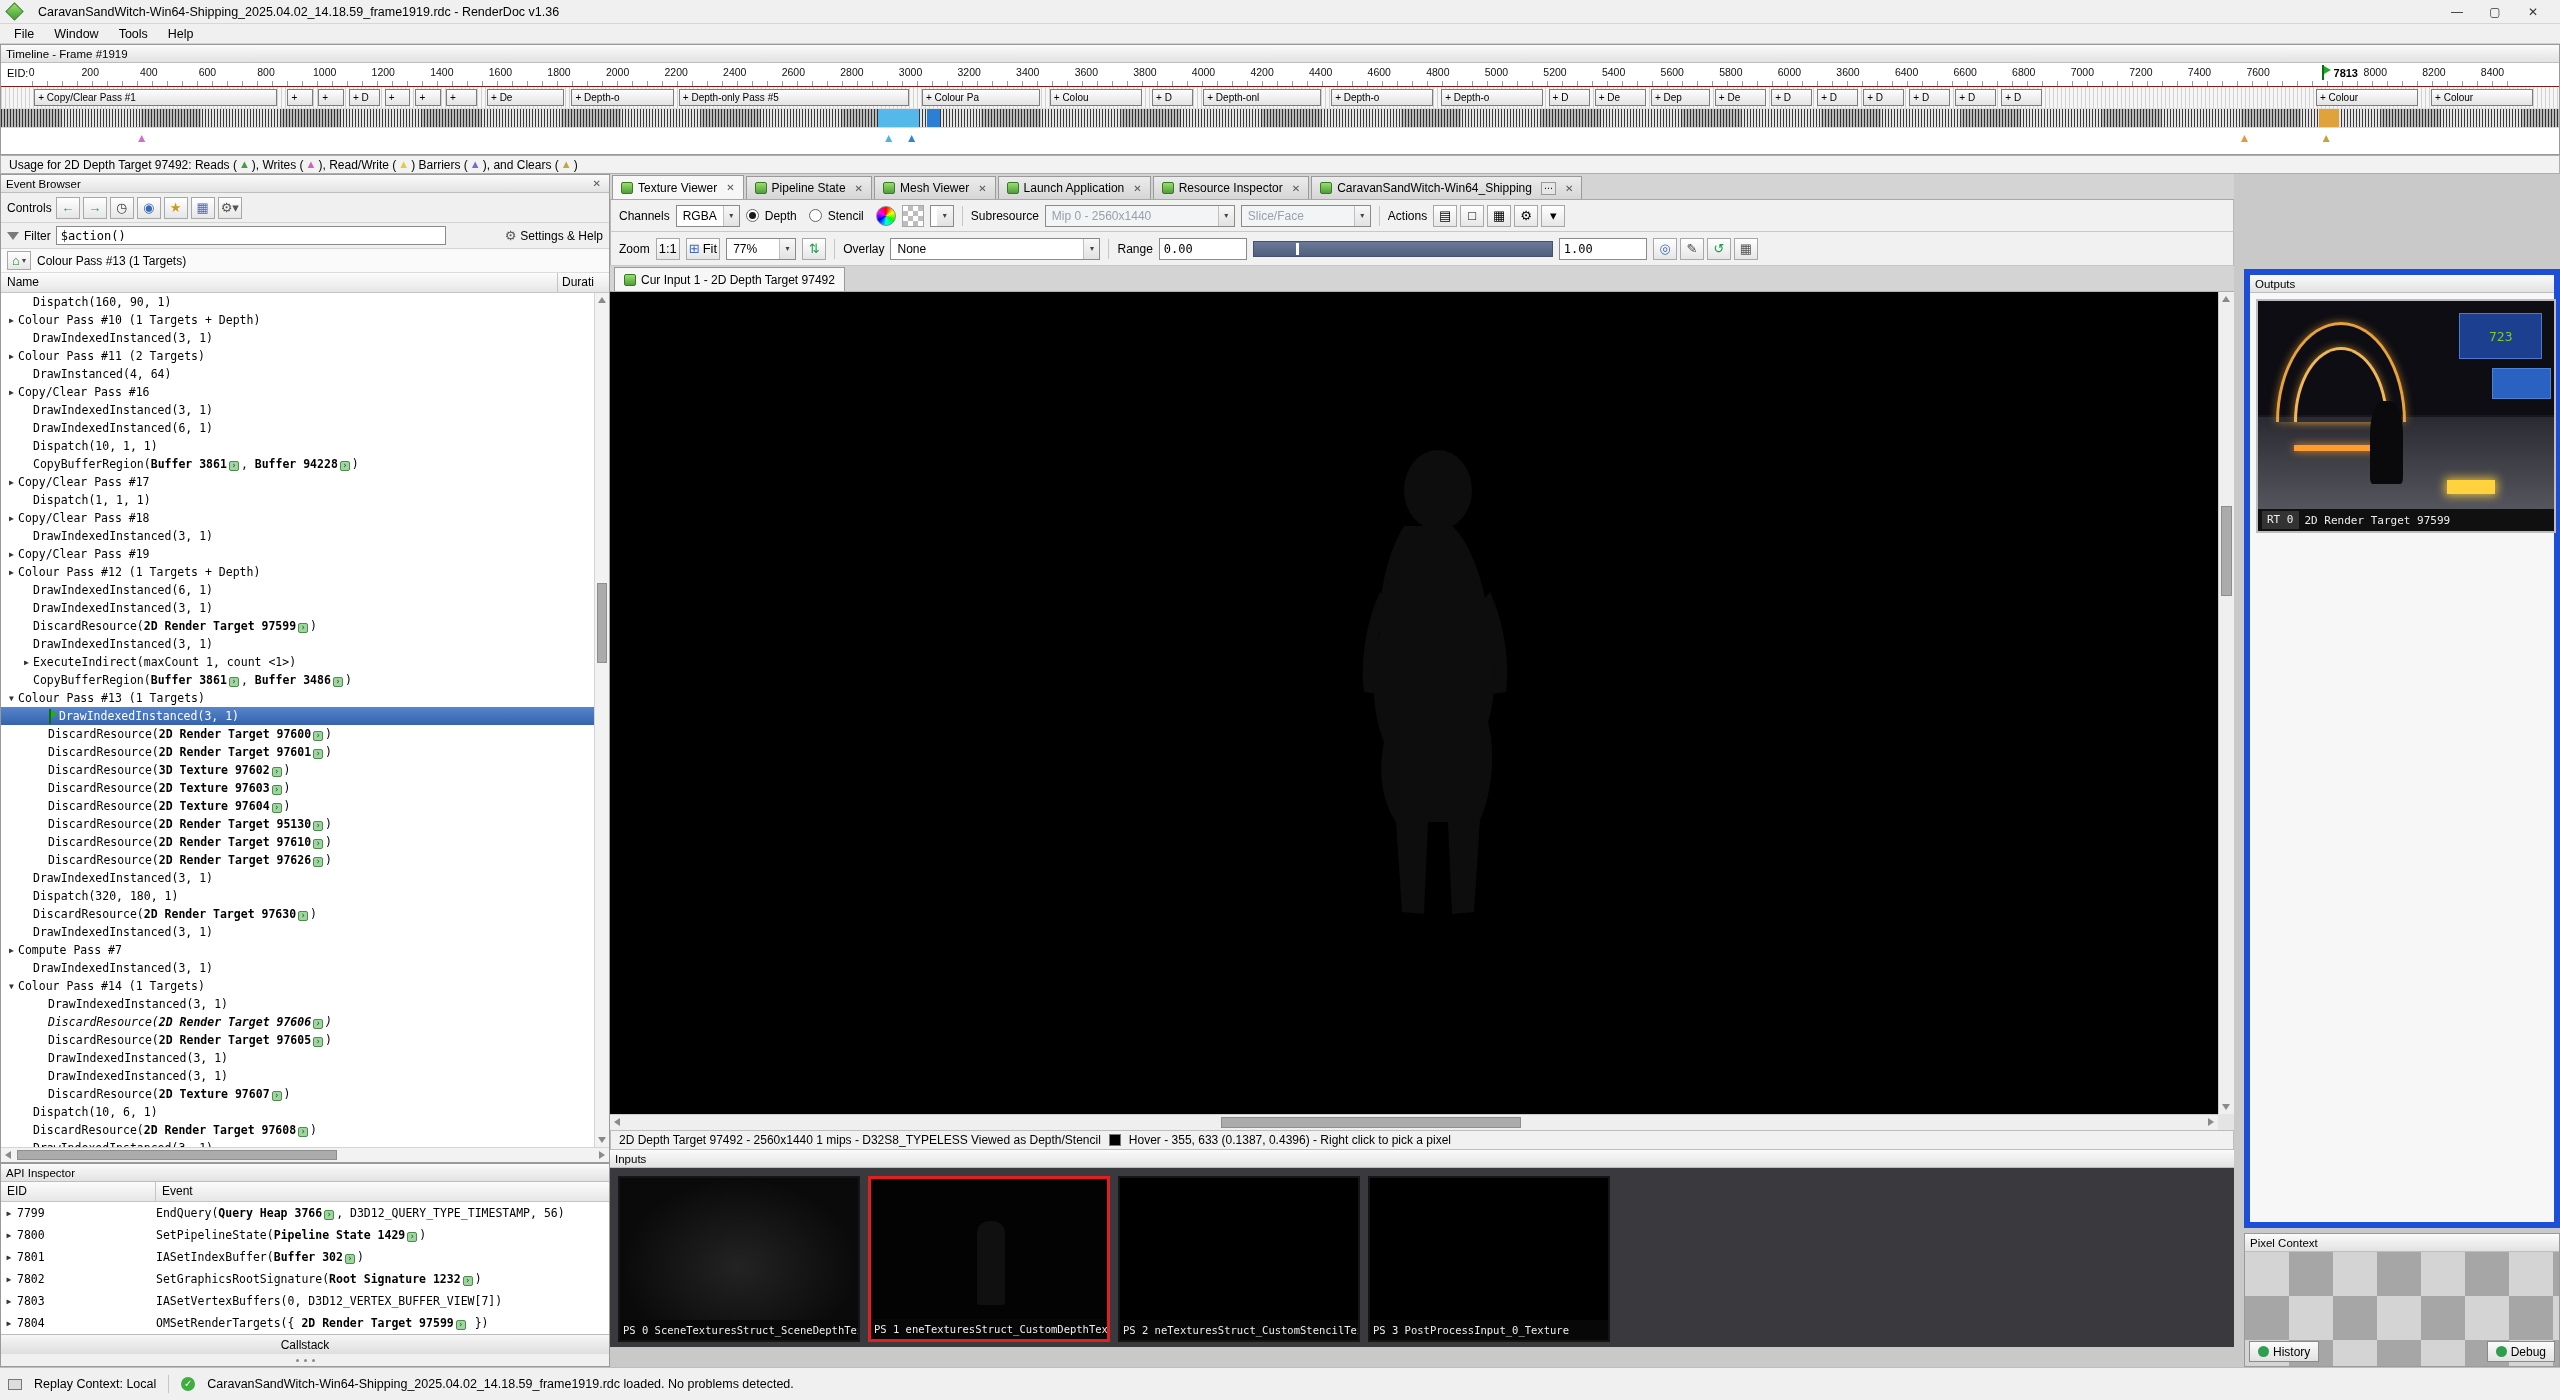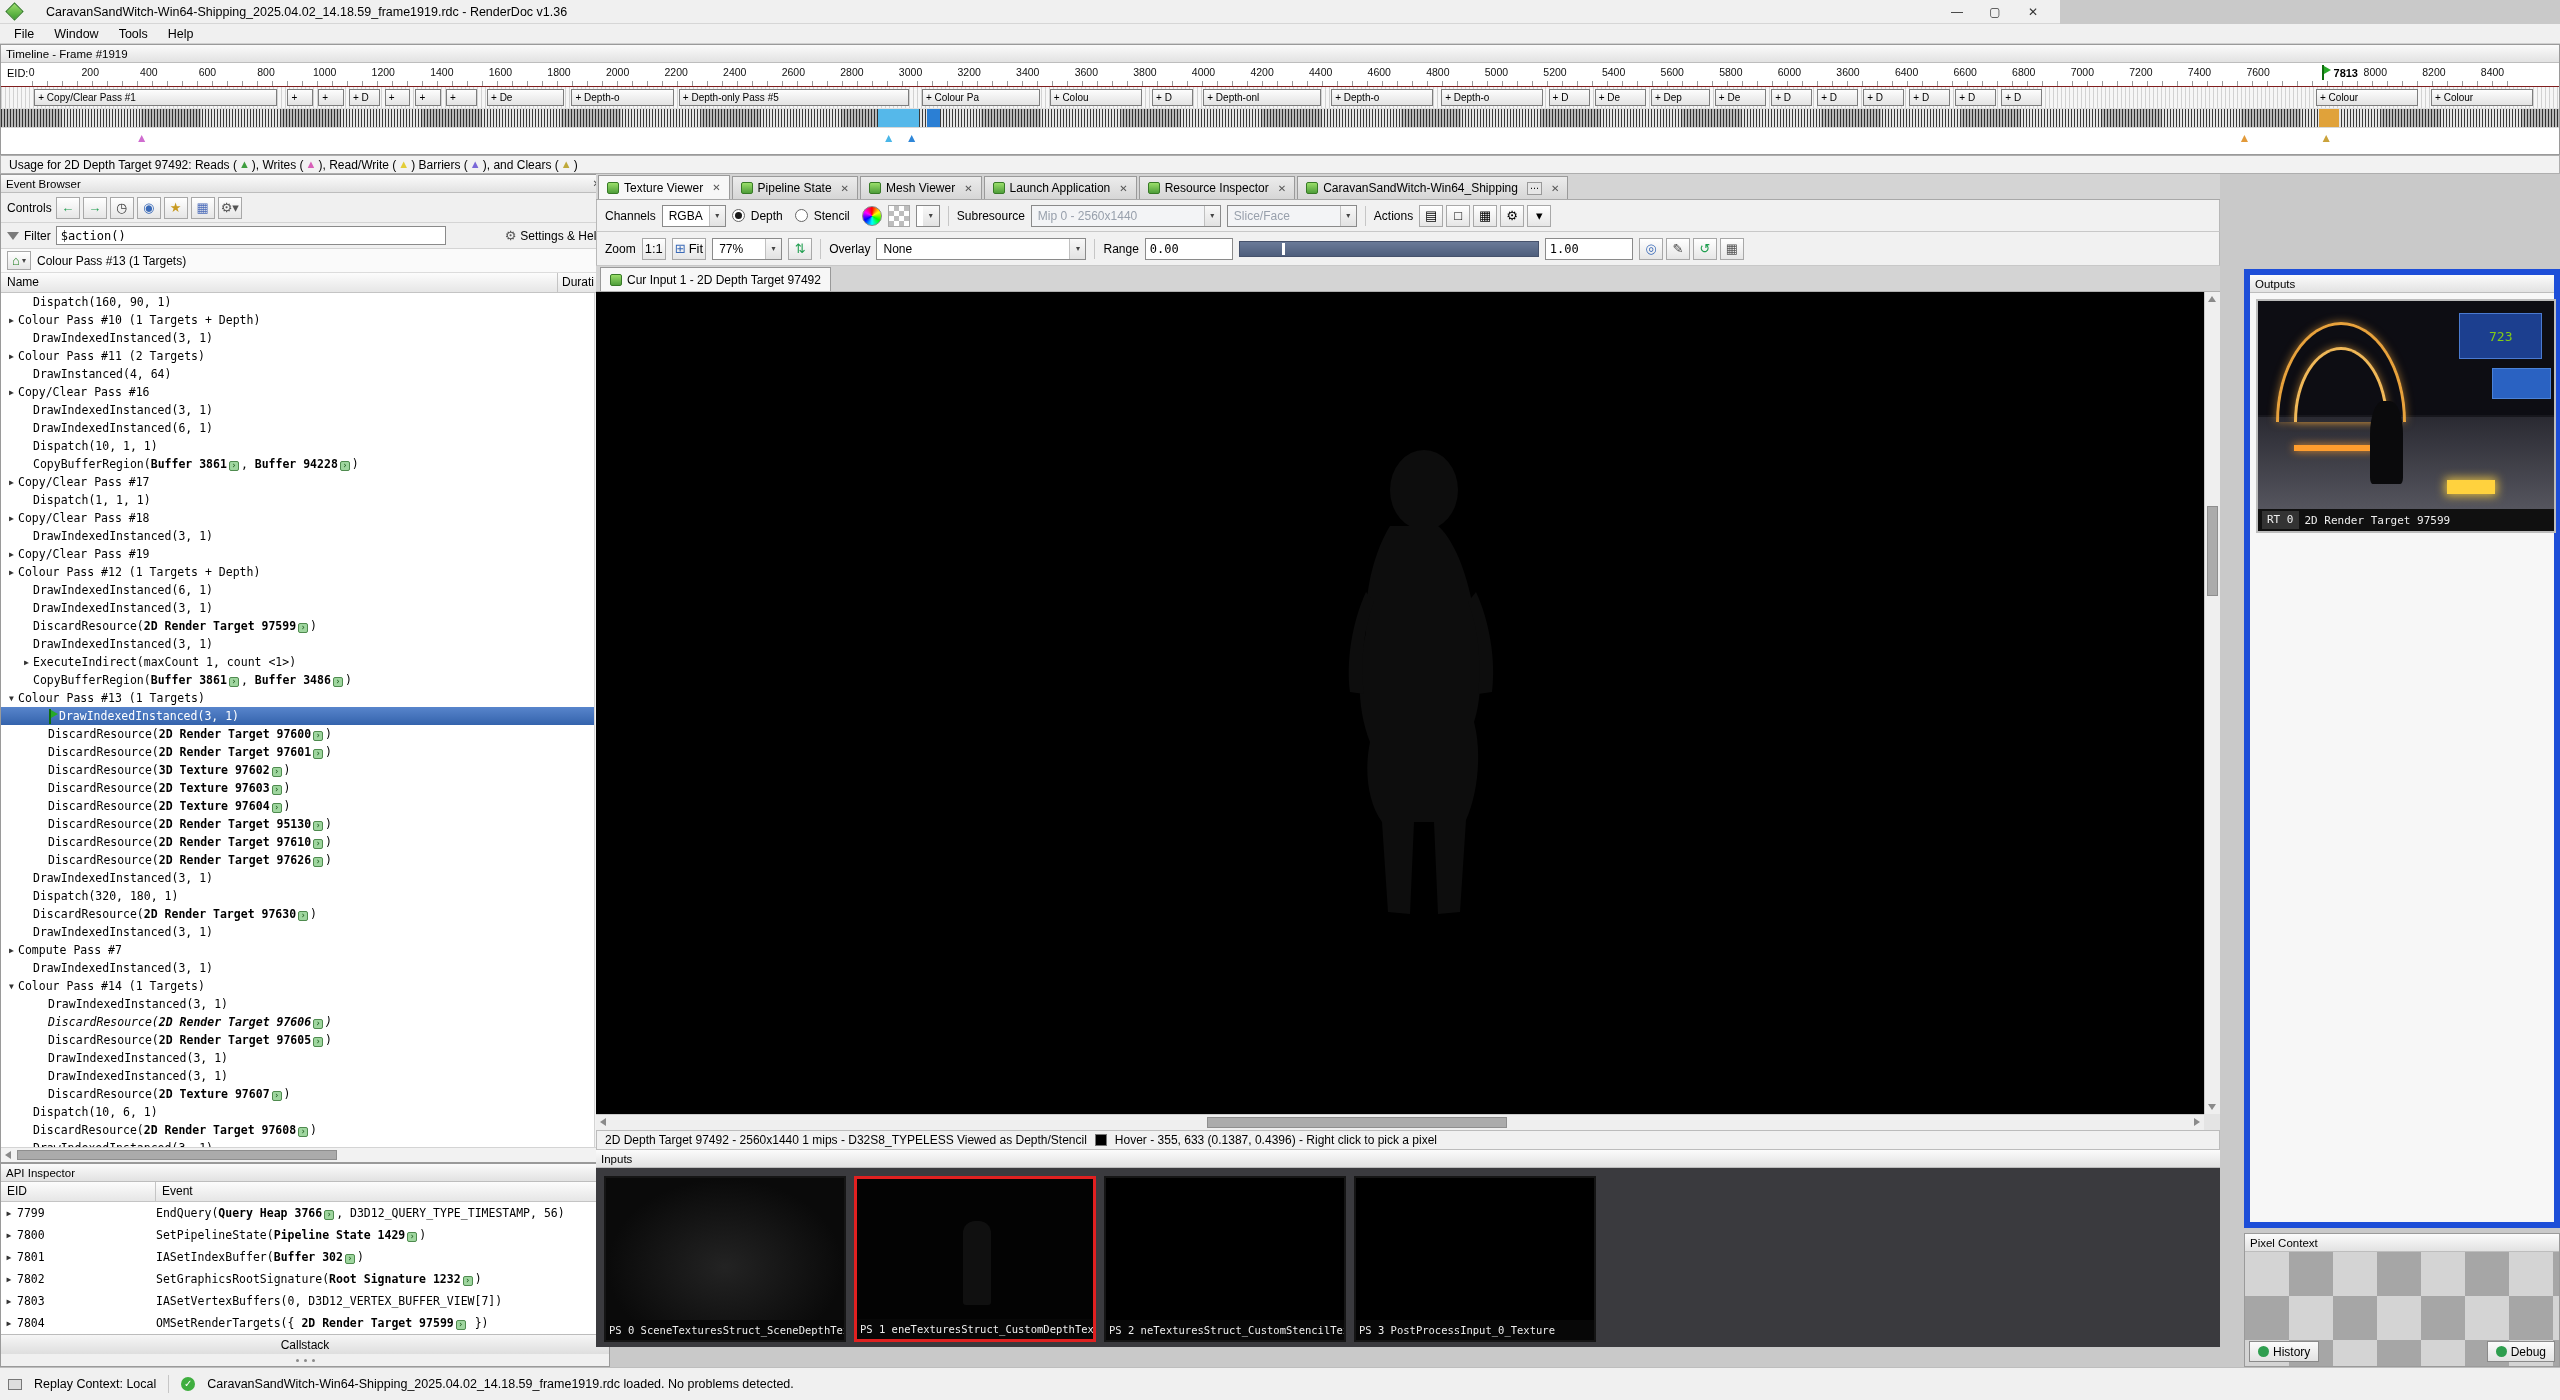--- a/index.html
+++ b/index.html
@@ -1,20 +1,20 @@
 <!DOCTYPE html>
 <html><head>
 <meta charset="utf-8">
 <style>
   *{box-sizing:border-box;margin:0;padding:0}
   html,body{width:2560px;height:1400px;overflow:hidden}
   body{position:relative;font-family:"Liberation Sans","DejaVu Sans",sans-serif;font-size:13px;color:#000;background:#c9c9c9}
 
   
-  #titlebar{position:absolute;left:0;top:0;width:2060px;height:24px;background:#f0f0f0;border-bottom:1px solid #d6d6d6;display:flex;align-items:center;gap:25px;padding:0 8px;font-size:12.5px}
+  #titlebar{position:absolute;left:0;top:0;width:2560px;height:24px;background:#f0f0f0;border-bottom:1px solid #d6d6d6;display:flex;align-items:center;gap:17px;padding:0 8px;font-size:12.5px}
   .applogo{width:13px;height:13px;background:linear-gradient(135deg,#9ade6a,#3f9e2f);transform:rotate(45deg);border:1px solid #2e7a20}
   .wbtns{margin-left:auto;display:flex}
   .wbtn{width:38px;text-align:center;font-size:12px;color:#333;cursor:default}
   #menubar{position:absolute;left:0;top:24px;width:2560px;height:20px;background:#f0f0f0;border-bottom:1px solid #d0d0d0;display:flex;align-items:center;padding-left:4px}
   .menu-item{padding:2px 10px;font-size:12.5px}
 
   
   #timeline{position:absolute;left:0;top:44px;width:2560px;height:111px;background:#fff;border:1px solid #9a9a9a}
   .pn-title{height:18px;background:linear-gradient(#fbfbfb,#e2e2e2);border-bottom:1px solid #bdbdbd;display:flex;align-items:center;padding:0 5px;font-size:11.5px}
   .pn-close{margin-left:auto;font-size:10px;color:#555;padding:0 3px}
@@ -81,21 +81,21 @@
   #api-rows{flex:1;overflow:hidden}
   .api-row{height:22px;display:flex;align-items:center;font-family:"DejaVu Sans Mono",monospace;font-size:11.5px;white-space:nowrap;overflow:hidden}
   .api-row .arrow{width:16px;flex:0 0 16px;text-align:center;font-size:8px;color:#333}
   .api-eid{width:139px;flex:0 0 139px}
   .api-event{overflow:hidden}
   .api-callstack{height:20px;background:linear-gradient(#f6f6f6,#dedede);border-top:1px solid #bcbcbc;display:flex;align-items:center;justify-content:center;font-size:12px}
   .grip{height:12px;display:flex;align-items:center;justify-content:center;gap:5px;background:#f0f0f0}
   .grip i{width:3px;height:3px;border-radius:50%;background:#8a8a8a}
 
   
-  #center{position:absolute;left:596px;top:174px;width:1624px;height:1193px}
+  #center{position:absolute;left:610px;top:174px;width:1624px;height:1193px}
   #tabbar{height:26px;background:#d4d4d4;border-bottom:1px solid #a8a8a8;display:flex;align-items:flex-end;gap:2px;padding:2px 2px 0}
   .tab{height:23px;display:inline-flex;align-items:center;gap:5px;padding:0 8px;border:1px solid #9a9a9a;border-bottom:none;background:linear-gradient(#ececec,#d6d6d6);font-size:12px;white-space:nowrap}
   .tab.active{background:#f7f7f7;height:24px}
   .ticon{width:12px;height:12px;background:linear-gradient(#9ade6a,#4f9e3a);border:1px solid #377a26;border-radius:2px;flex:0 0 12px}
   .tclose{font-size:10px;color:#555;margin-left:4px}
   .tmore{border:1px solid #999;background:#e6e6e6;font-size:9px;line-height:11px;padding:0 2px;margin-left:4px}
   .toolbar{background:#f1f1f1;border-left:1px solid #b8b8b8;border-right:1px solid #b8b8b8;border-bottom:1px solid #c8c8c8;display:flex;align-items:center;gap:6px;padding:0 8px;font-size:12px}
   #toolbar1{height:32px}
   #toolbar2{height:34px}
   .dd{height:22px;border:1px solid #8a8a8a;background:#fff;display:inline-flex;align-items:center;padding-left:6px}

